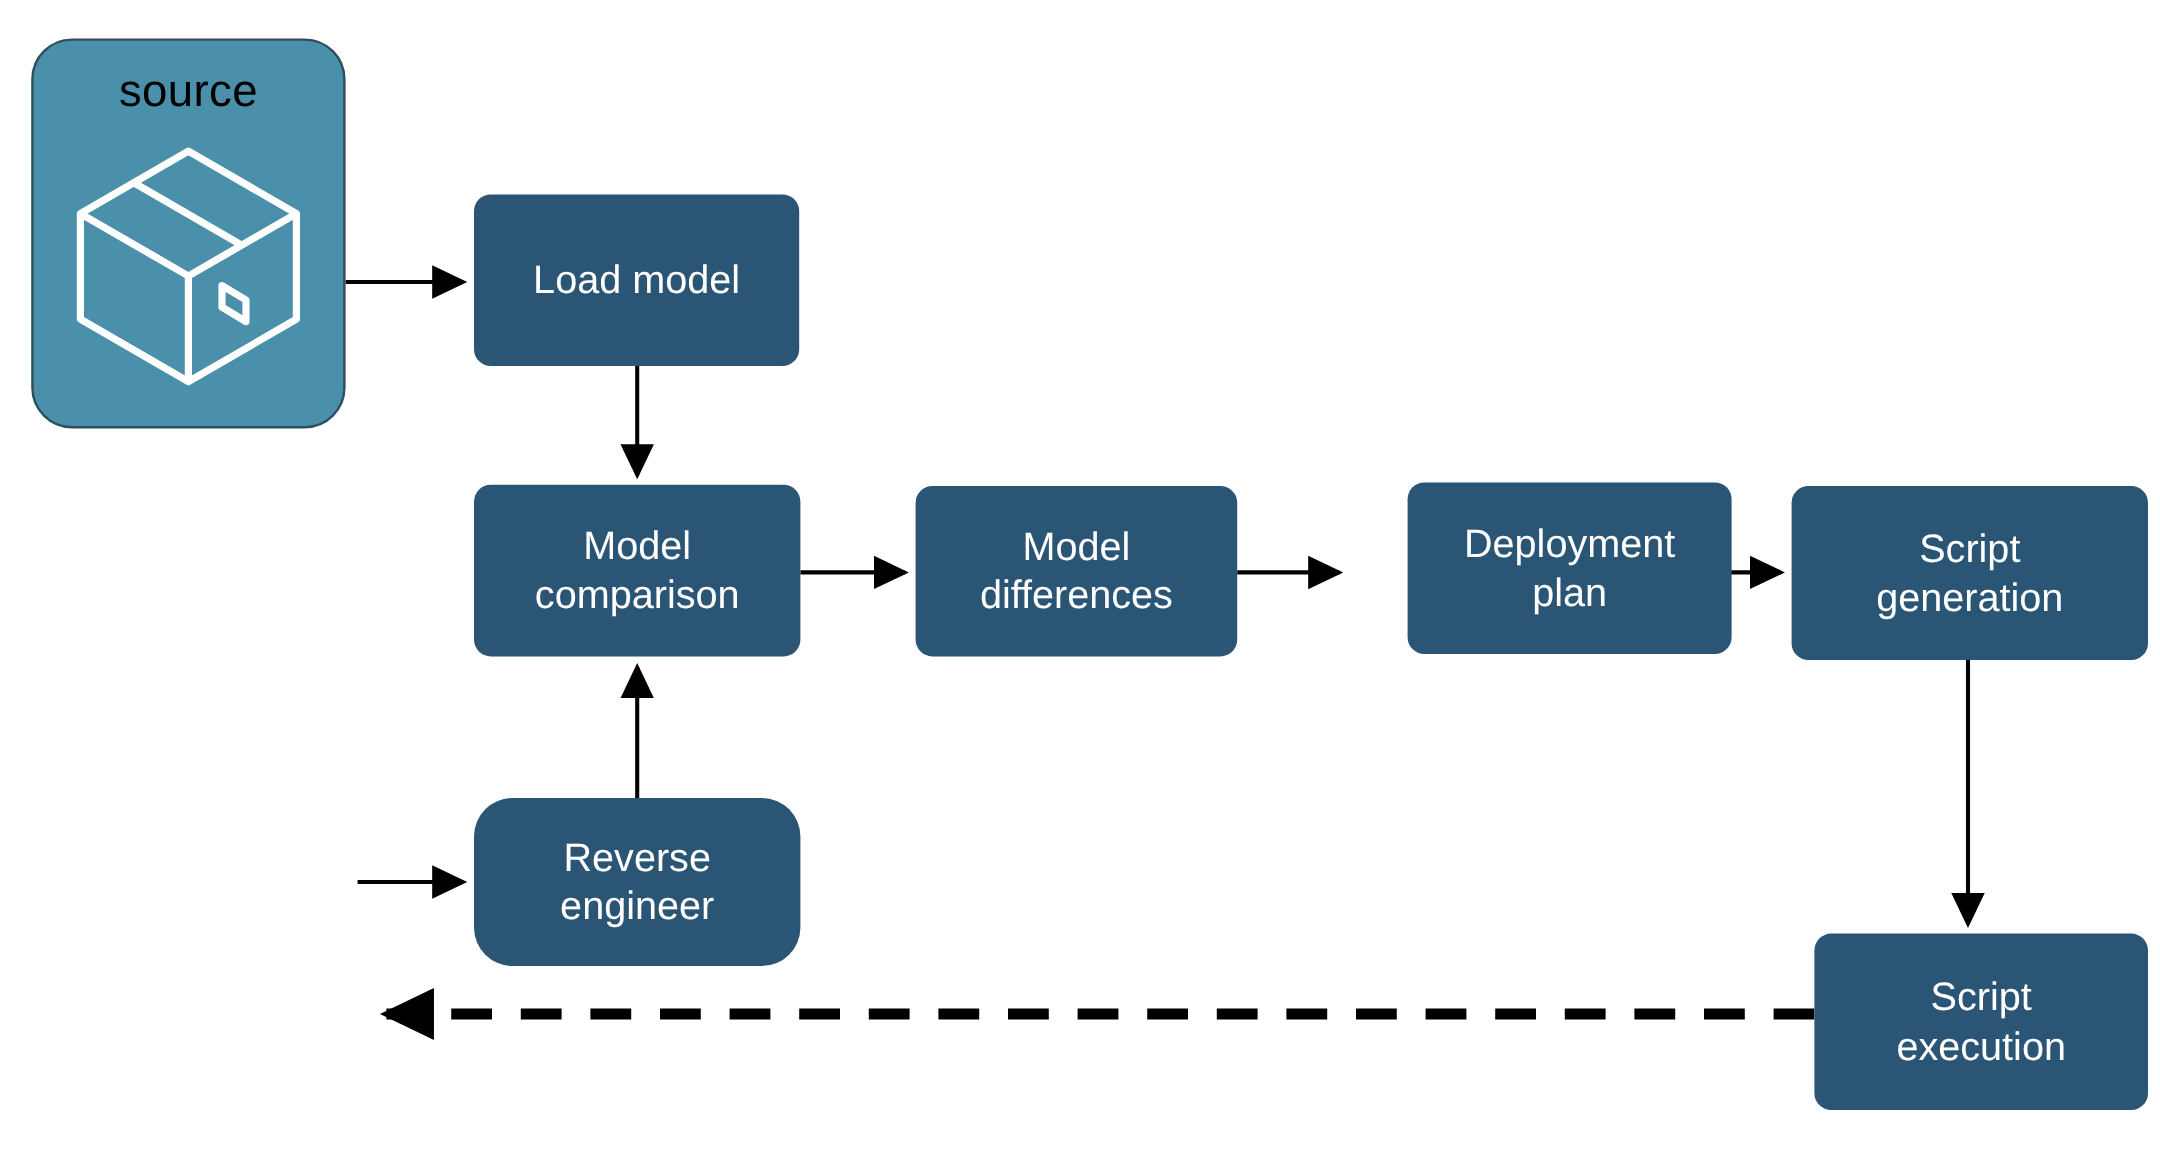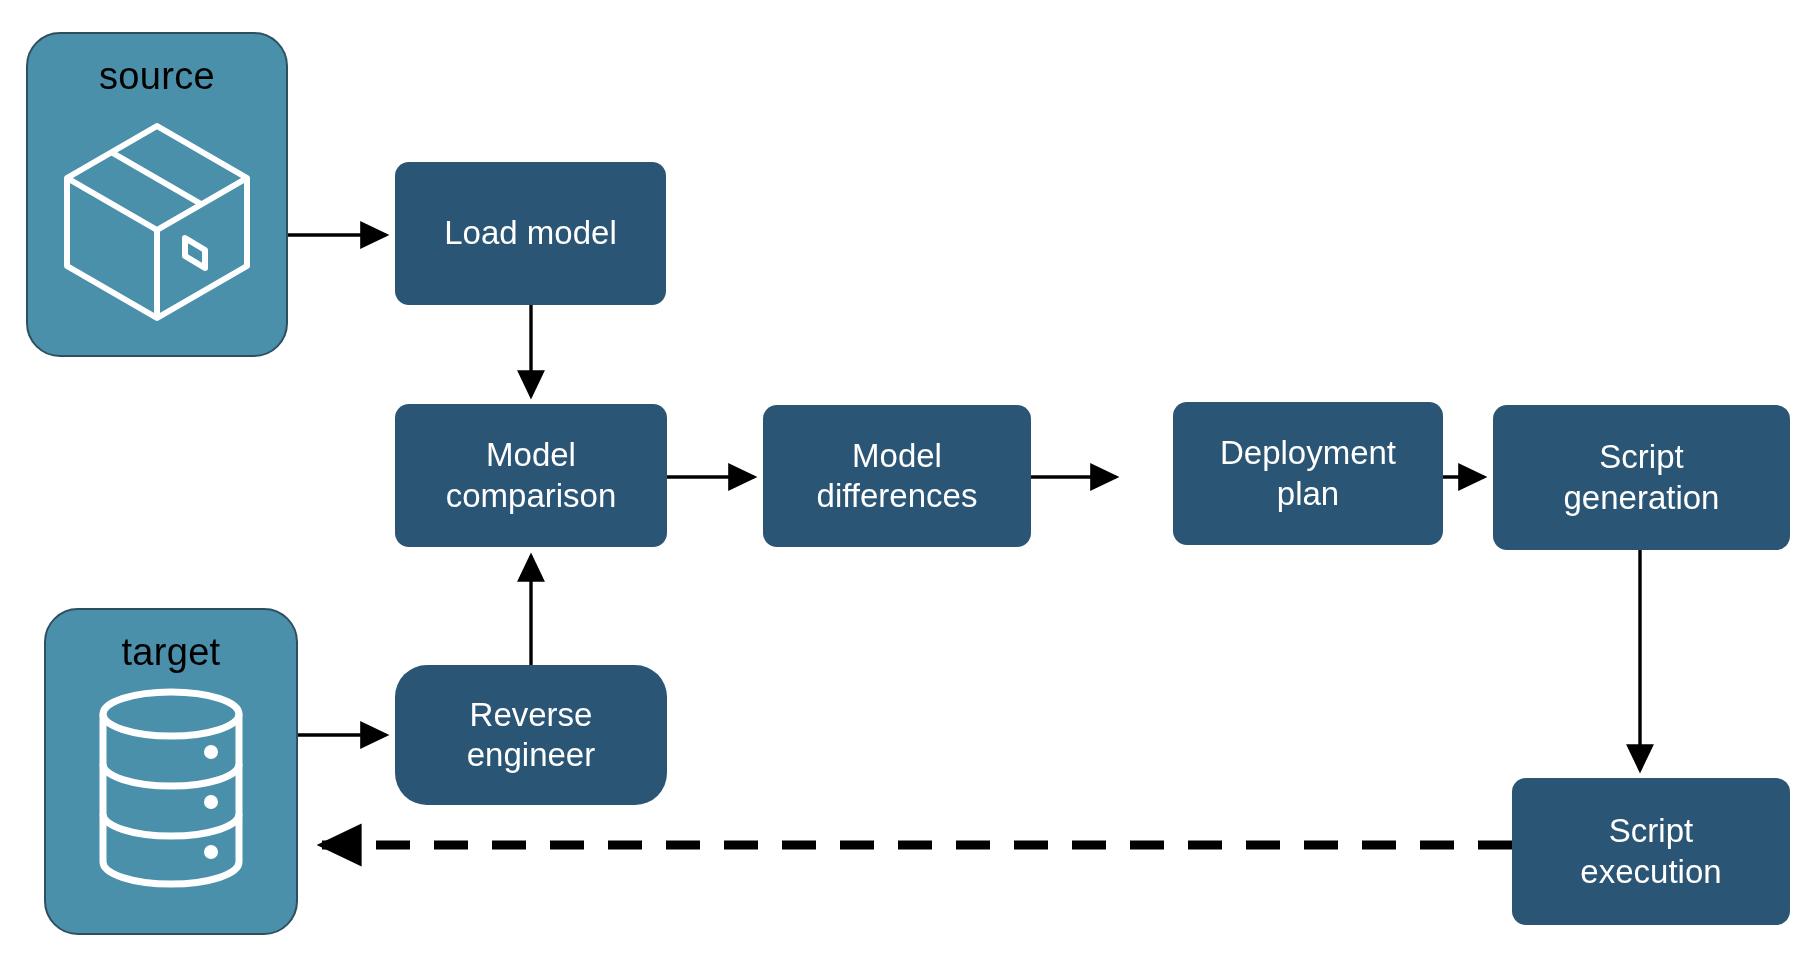--- a/index.html
+++ b/index.html
@@ -127,42 +127,20 @@
         <path d="M8 62 L98 114 L188 62" fill="none" stroke="#ffffff" stroke-width="6" stroke-linejoin="round"></path>
         <path d="M98 114 L98 202" fill="none" stroke="#ffffff" stroke-width="6" stroke-linejoin="round"></path>
 
         <path d="M52 36 L142 88" fill="none" stroke="#ffffff" stroke-width="6"></path>
 
         <path d="M126 122 L146 134 L146 152 L126 140 Z" fill="none" stroke="#ffffff" stroke-width="6" stroke-linejoin="round"></path>
       </svg>
     </div>
   </div>
 
-  <div class="endpoint" style="left:44px; top:608px; width:254px; height:327px;">
-    <div class="endpoint-label">target</div>
-    <div class="endpoint-icon" style="margin-top:14px;">
-      <svg width="156" height="200" viewBox="0 0 156 200">
-
-        <path d="M10 26 L10 174" stroke="#ffffff" stroke-width="7" fill="none"></path>
-        <path d="M146 26 L146 174" stroke="#ffffff" stroke-width="7" fill="none"></path>
-
-        <path d="M10 174 a68 22 0 0 0 136 0" stroke="#ffffff" stroke-width="7" fill="none"></path>
-
-        <ellipse cx="78" cy="26" rx="68" ry="22" stroke="#ffffff" stroke-width="7" fill="none"></ellipse>
-
-        <path d="M10 76 a68 22 0 0 0 136 0" stroke="#ffffff" stroke-width="7" fill="none"></path>
-
-        <path d="M10 126 a68 22 0 0 0 136 0" stroke="#ffffff" stroke-width="7" fill="none"></path>
-
-        <circle cx="118" cy="64" r="7" fill="#ffffff"></circle>
-        <circle cx="118" cy="114" r="7" fill="#ffffff"></circle>
-        <circle cx="118" cy="164" r="7" fill="#ffffff"></circle>
-      </svg>
-    </div>
-  </div>
 
   <div class="proc" style="left:395px; top:162px; width:271px; height:143px;text-align:right;">
     <span class="proc-label">Load model</span>
   </div>
 
   <div class="proc" style="left:395px; top:404px; width:272px; height:143px;">
     <span class="proc-label">Model
 comparison</span>
   </div>
 

